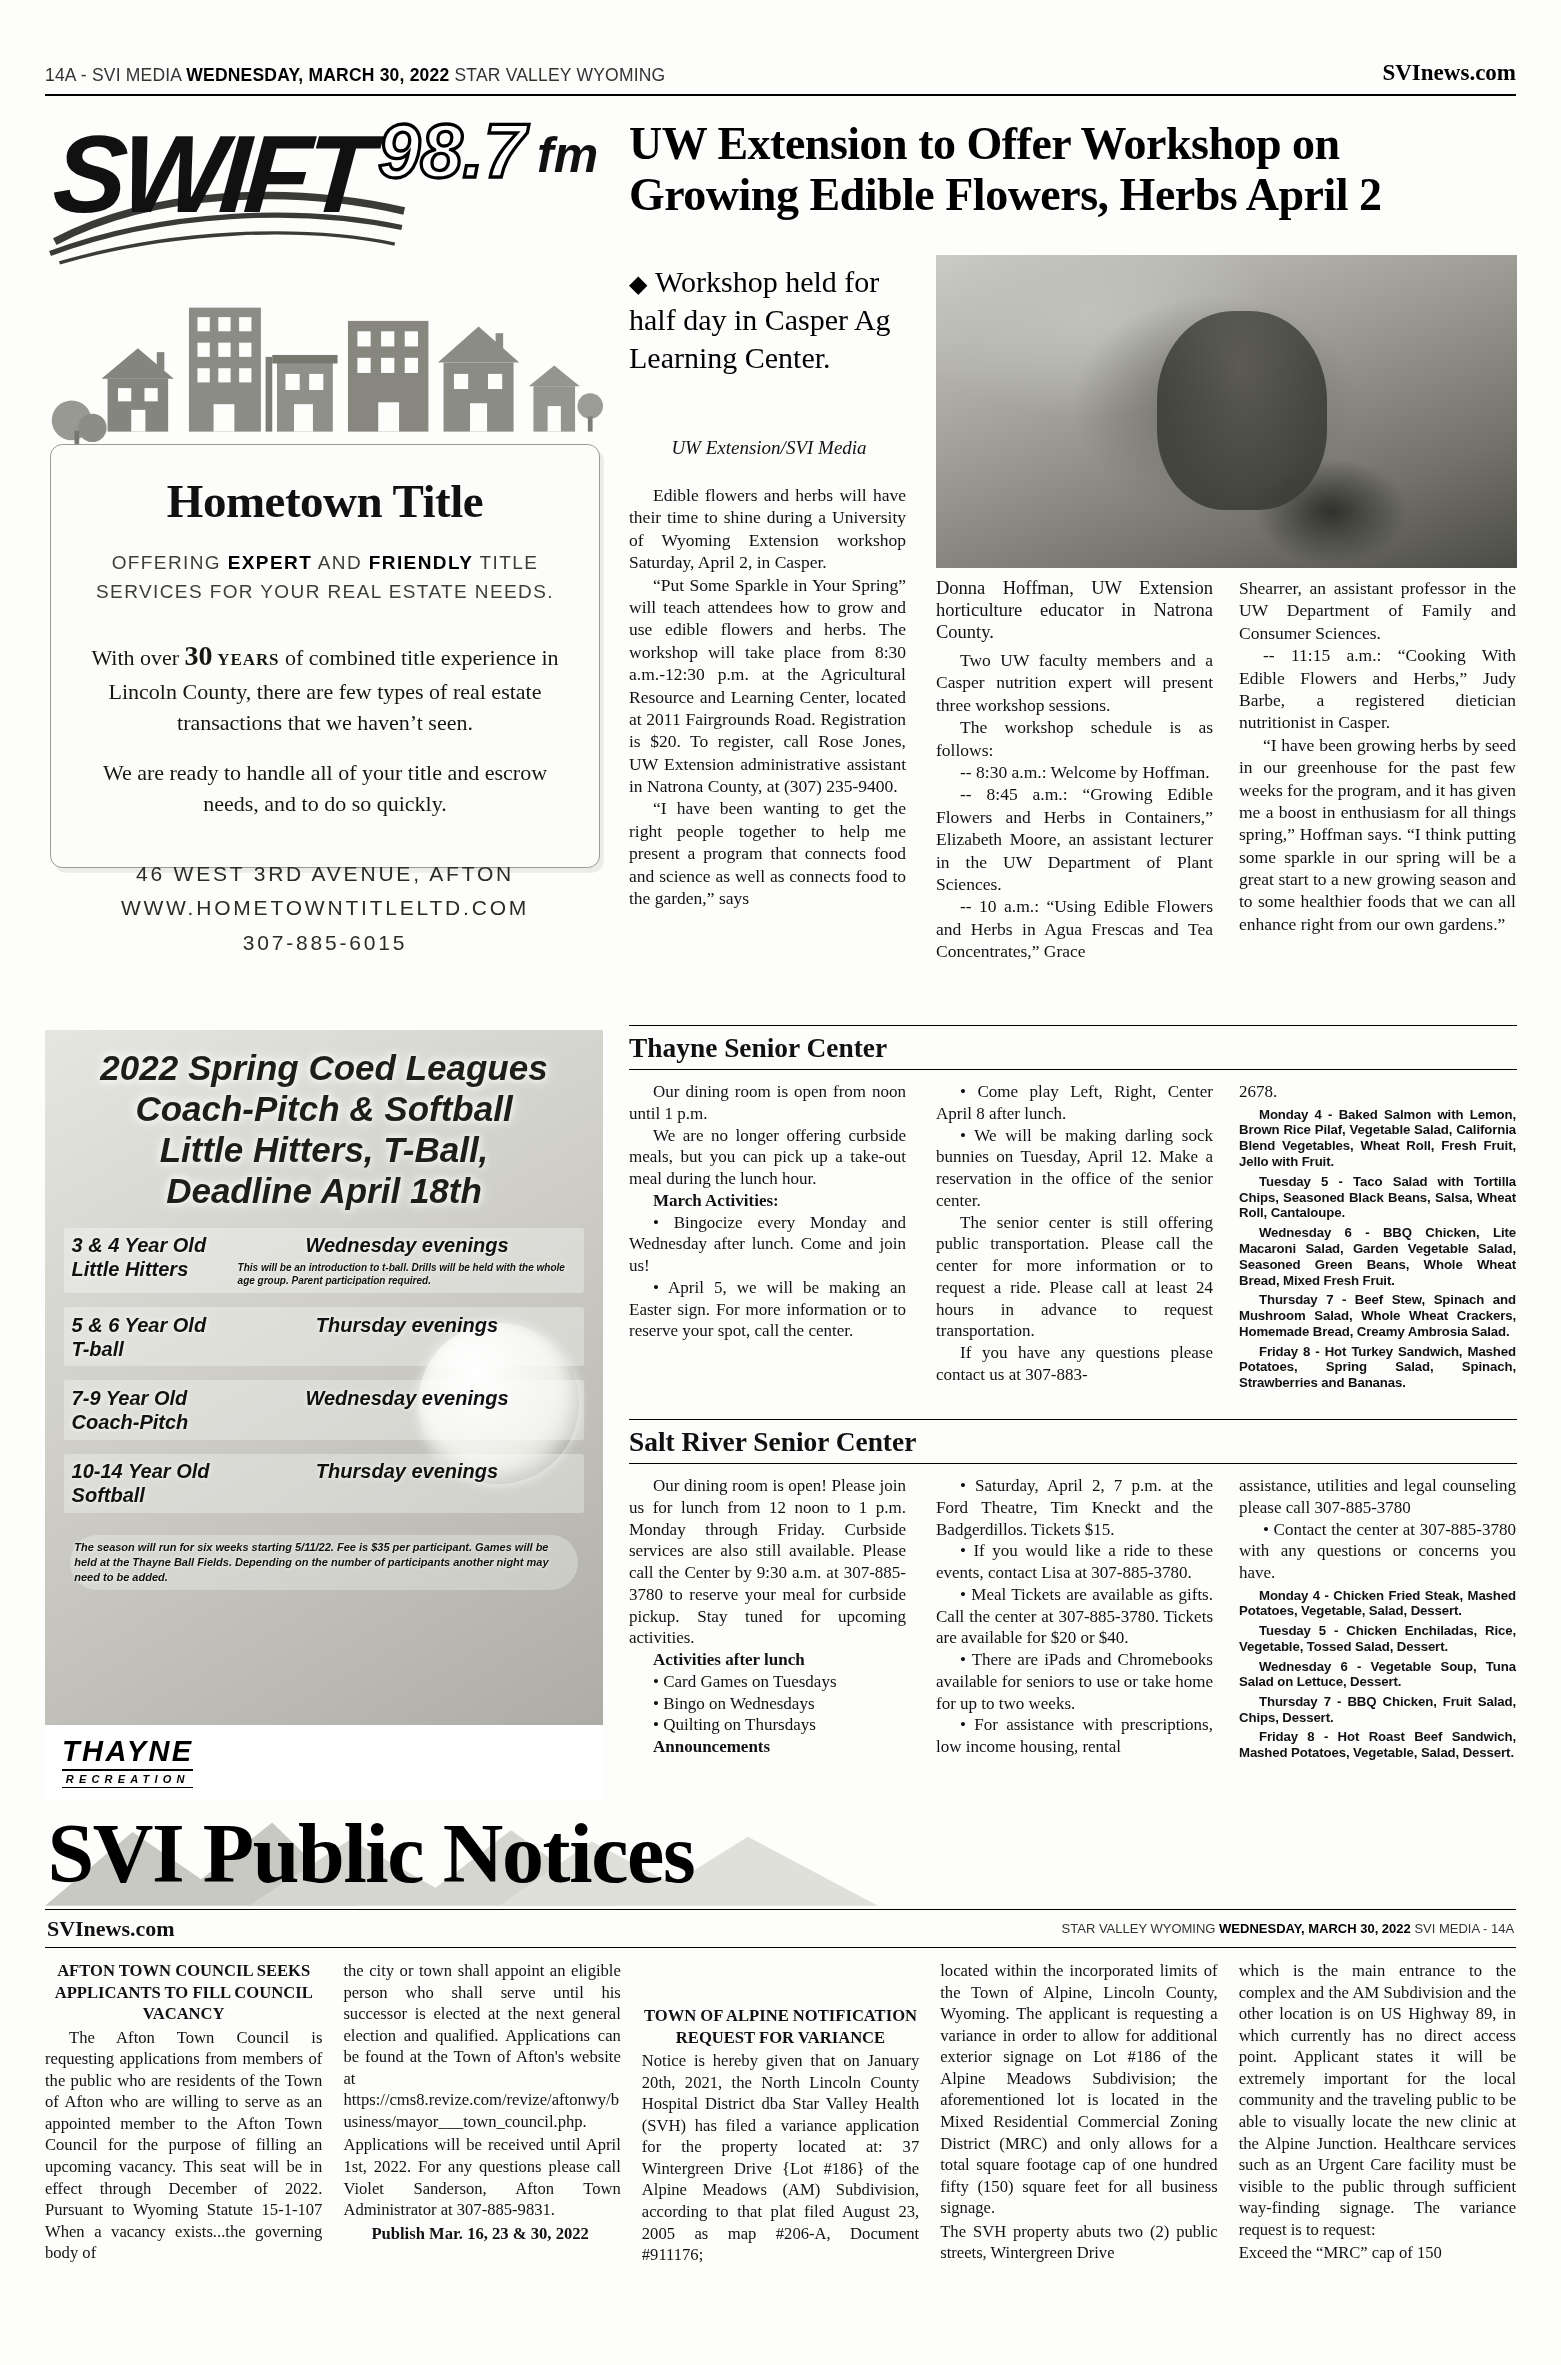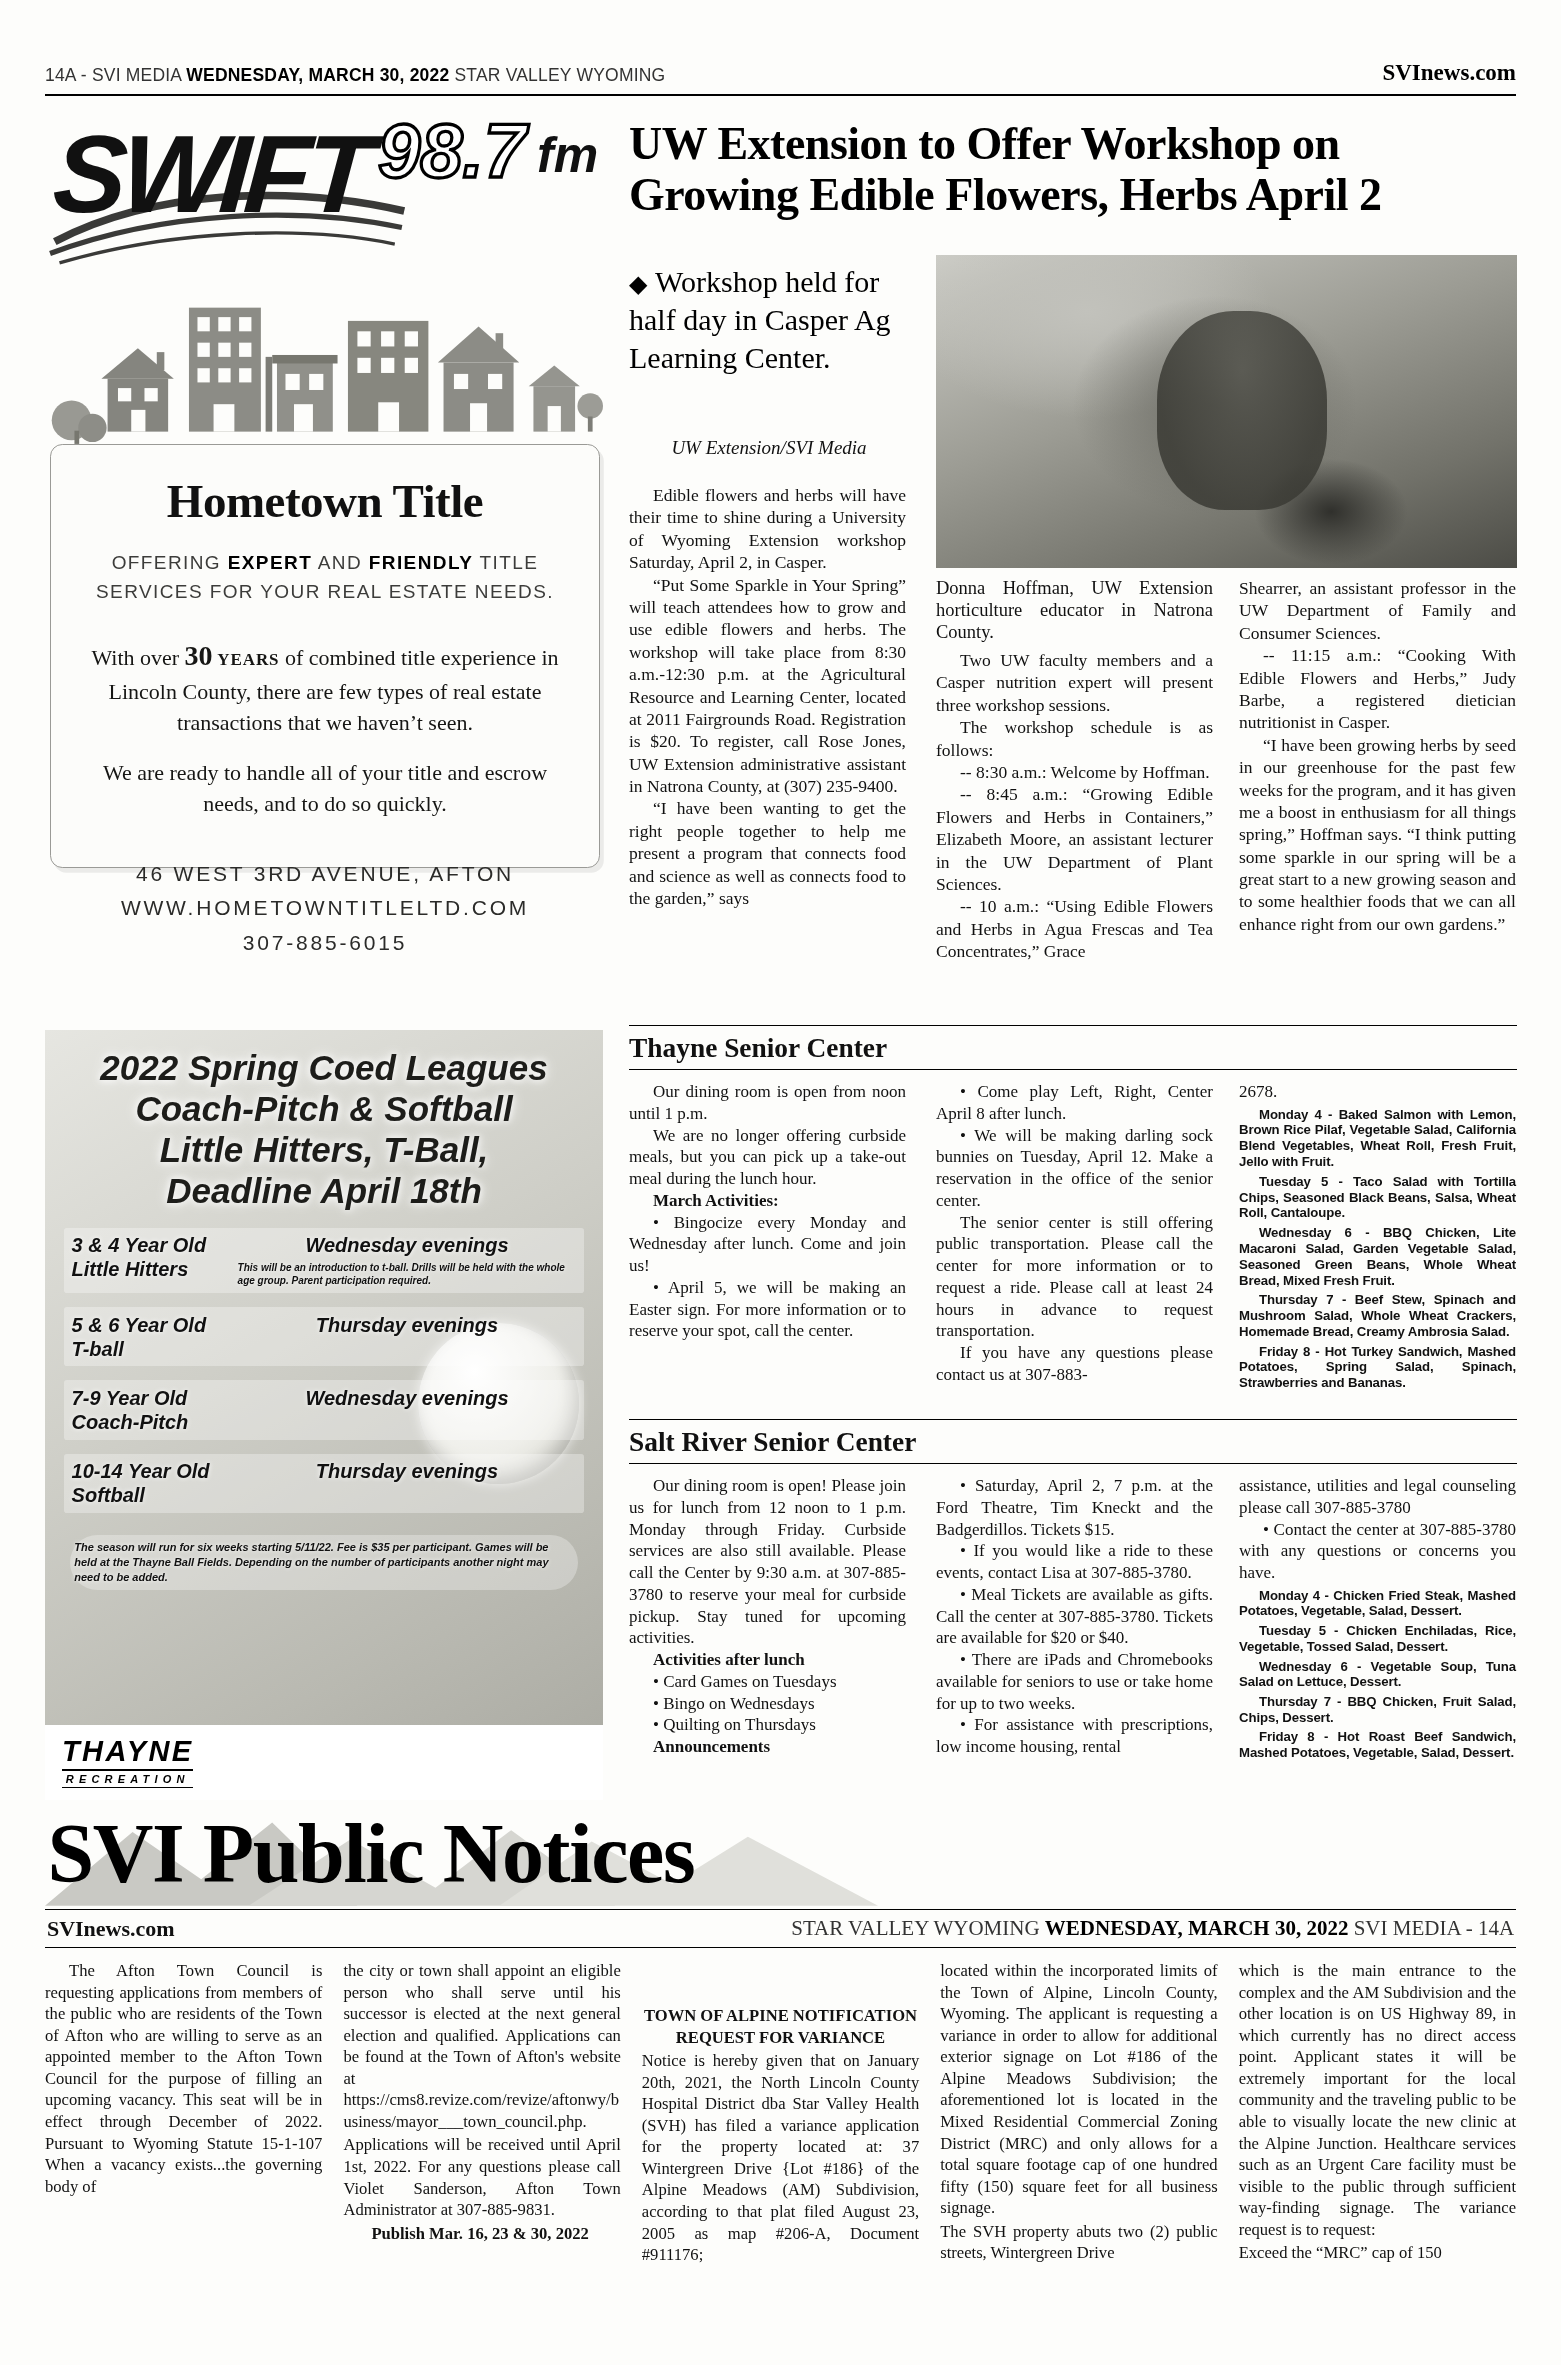--- a/index.html
+++ b/index.html
@@ -107,21 +107,21 @@
   .banner{position:absolute;left:45px;top:1812px;width:1471px;height:94px;}
   .banner-mountains{position:absolute;left:0;top:0;}
   .banner-text{position:absolute;left:2.4px;top:-6.6px;font-weight:bold;font-size:84px;letter-spacing:-1.4px;
                color:#000;}
 
   
   .bottom-header{position:absolute;left:45px;top:1909px;width:1471px;display:flex;
                  justify-content:space-between;align-items:center;border-top:1.4px solid #000;
                  border-bottom:1.4px solid #000;padding:5.7px 1.9px;box-sizing:border-box;}
   .bh-left{font-weight:bold;font-size:22px;}
-  .bh-right{font-family:Liberation Serif, serif;font-size:21px;color:#333;}
+  .bh-right{font-family:Liberation Sans, sans-serif;font-size:13px;color:#333;}
   .bh-right .b{font-weight:bold;color:#000;}
 
   
   .notices{position:absolute;left:45px;top:1960px;width:1471px;height:442px;display:flex;gap:21px;}
   .ncol{width:278px;font-size:16.6px;line-height:1.3;text-align:justify;}
   .ncol p{overflow-wrap:anywhere;margin-bottom:1.9px;}
   .n-head{font-weight:bold;text-align:center;text-indent:0 !important;overflow-wrap:normal;}
   .n-head-gap{margin-top:45px !important;}
   .p-publish{font-weight:bold;text-indent:28px !important;}
 </style>
@@ -361,20 +361,21 @@
 
   <div class="bottom-header">
     <div class="bh-left">SVInews.com</div>
     <div class="bh-right">
       <span>STAR VALLEY WYOMING </span><span class="b">WEDNESDAY, MARCH 30, 2022</span><span> SVI MEDIA - 14A</span>
     </div>
   </div>
 
   <div class="notices">
     <div class="ncol">
+        <p class="n-head">AFTON TOWN COUNCIL SEEKS APPLICANTS TO FILL COUNCIL VACANCY</p>
         <p>The Afton Town Council is requesting applications from members of the public who are residents of the Town of Afton who are willing to serve as an appointed member to the Afton Town Council for the purpose of filling an upcoming vacancy. This seat will be in effect through December of 2022. Pursuant to Wyoming Statute 15-1-107 When a vacancy exists...the governing body of</p>
       </div>
     <div class="ncol">
         <p class="p-cont">the city or town shall appoint an eligible person who shall serve until his successor is elected at the next general election and qualified. Applications can be found at the Town of Afton's website at https://cms8.revize.com/revize/aftonwy/business/mayor___town_council.php.</p>
         <p class="p-cont">Applications will be received until April 1st, 2022. For any questions please call Violet Sanderson, Afton Town Administrator at 307-885-9831.</p>
         <p class="p-publish">Publish Mar. 16, 23 &amp; 30, 2022</p>
       </div>
     <div class="ncol">
         <p class="n-head n-head-gap">TOWN OF ALPINE NOTIFICATION REQUEST FOR VARIANCE</p>
         <p class="p-cont">Notice is hereby given that on January 20th, 2021, the North Lincoln County Hospital District dba Star Valley Health (SVH) has filed a variance application for the property located at: 37 Wintergreen Drive {Lot #186} of the Alpine Meadows (AM) Subdivision, according to that plat filed August 23, 2005 as map #206-A, Document #911176;</p>

